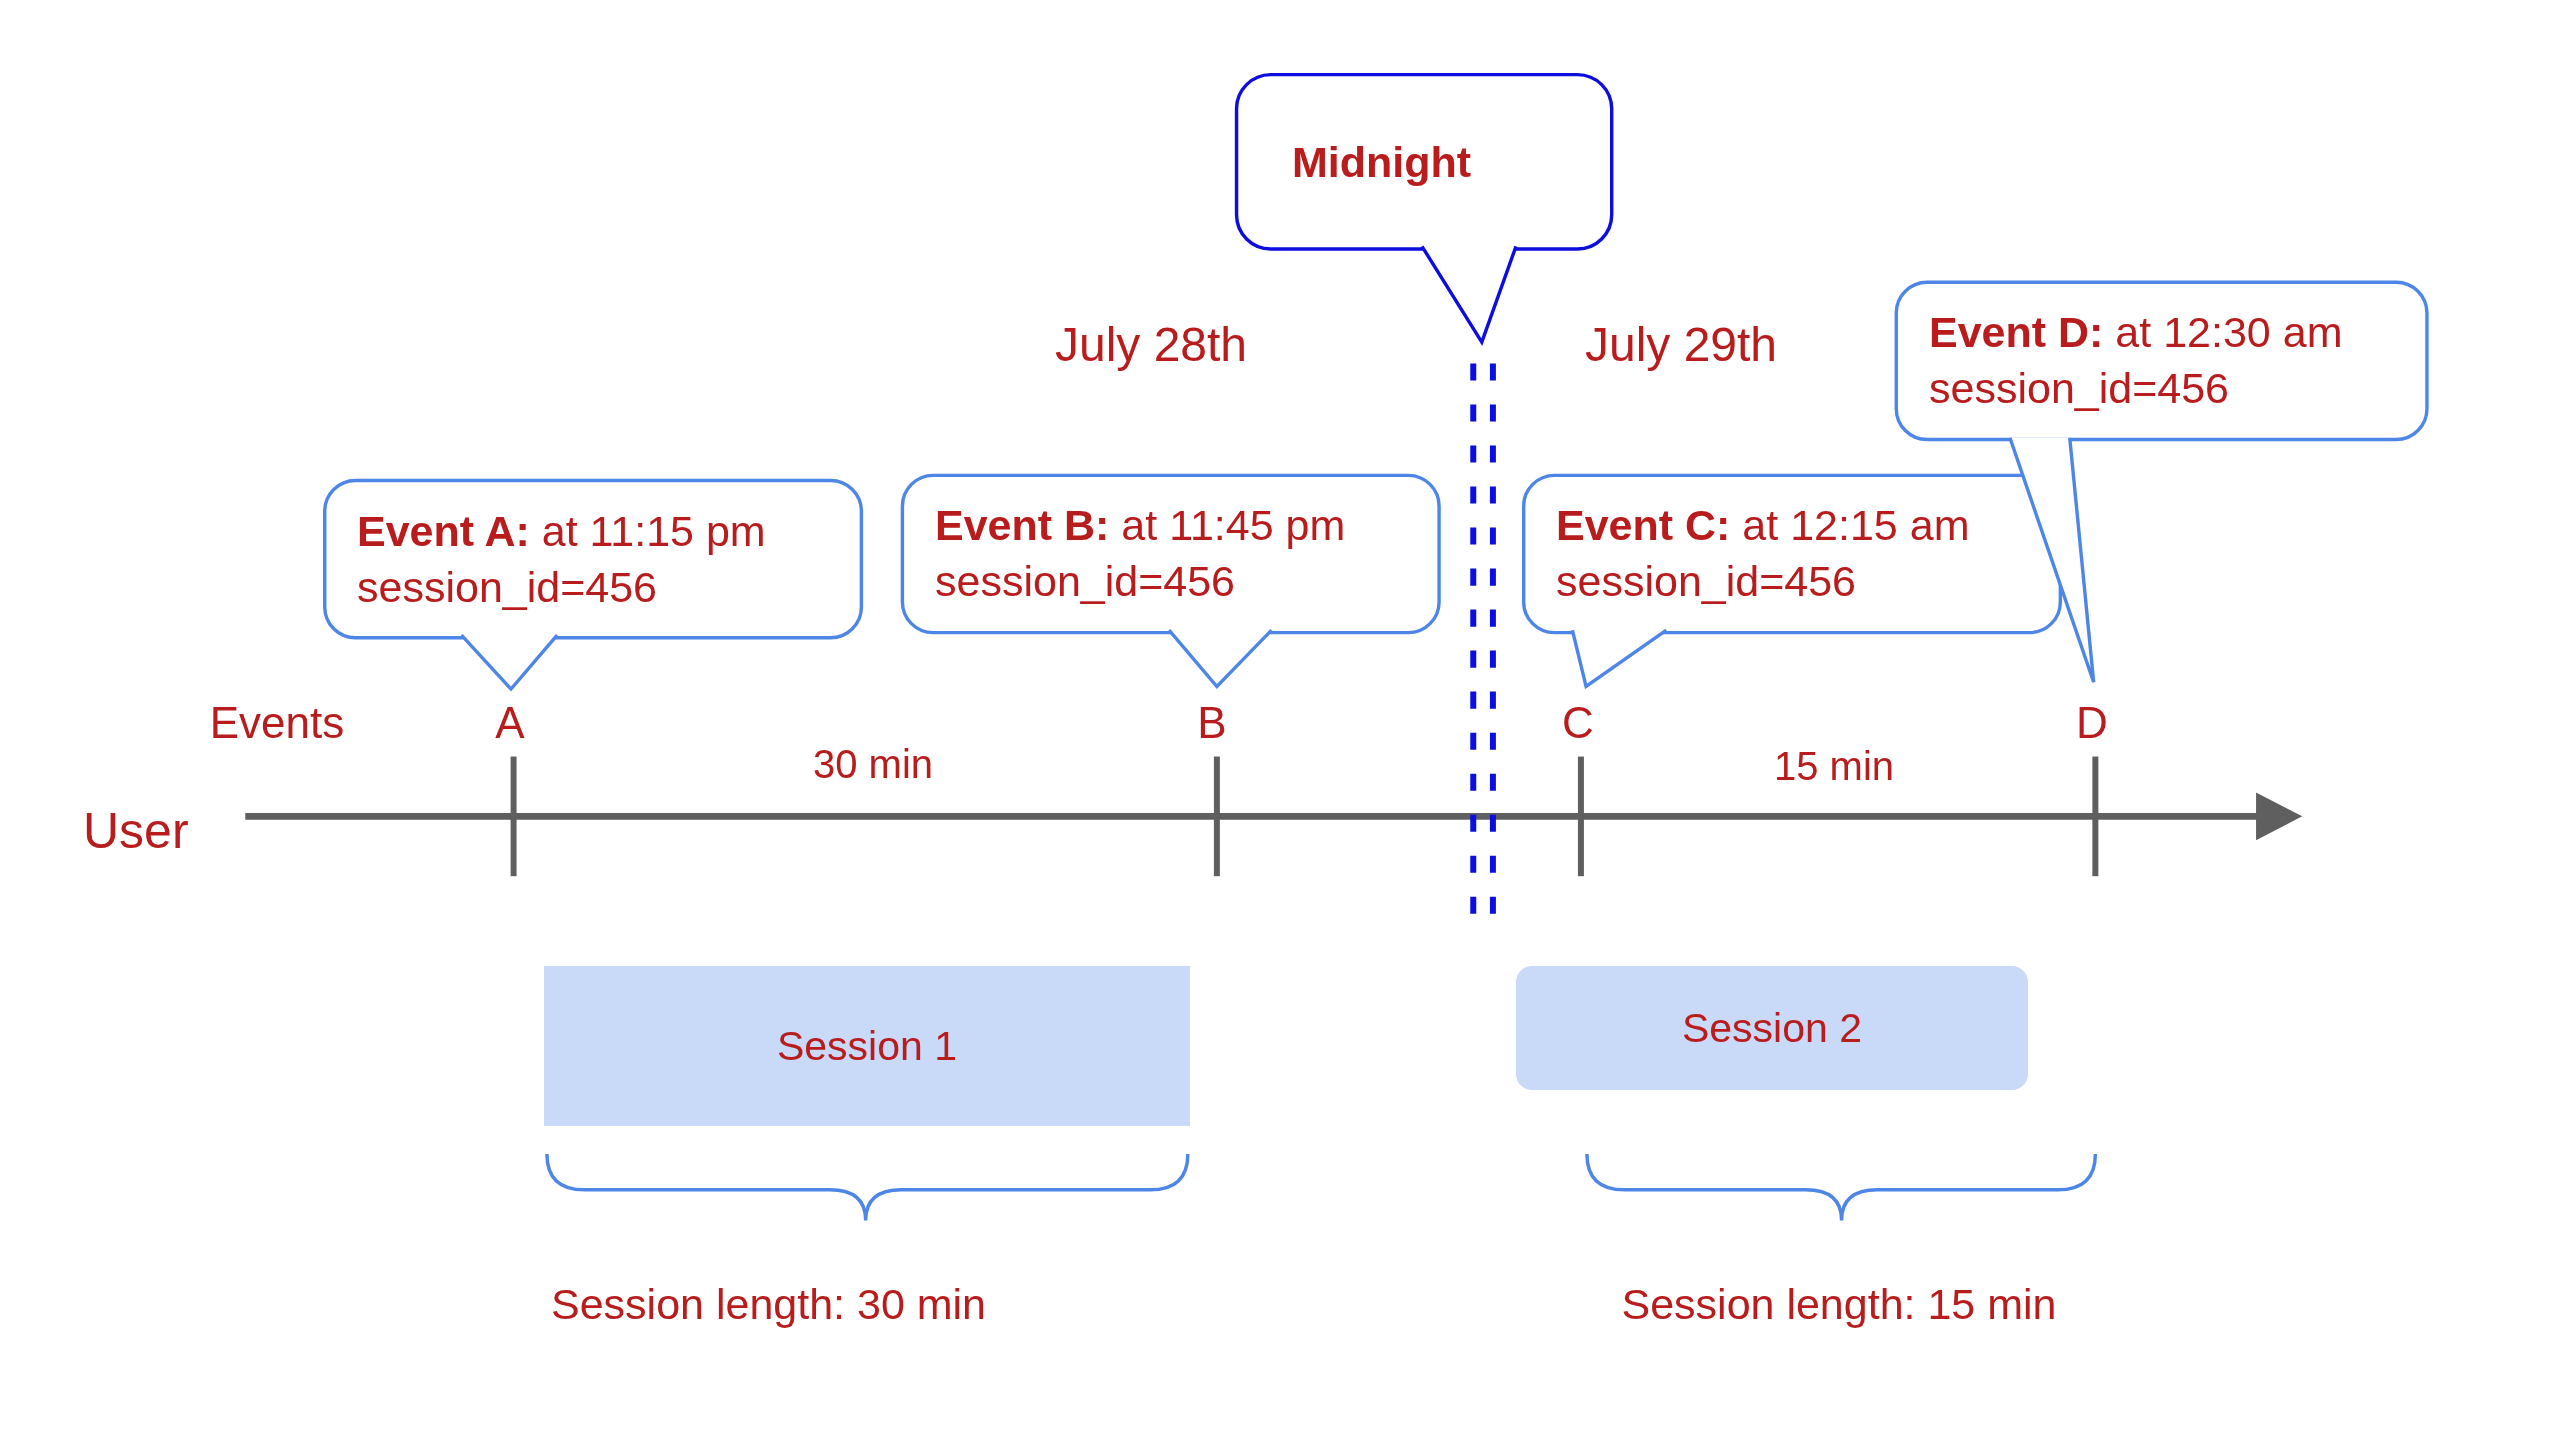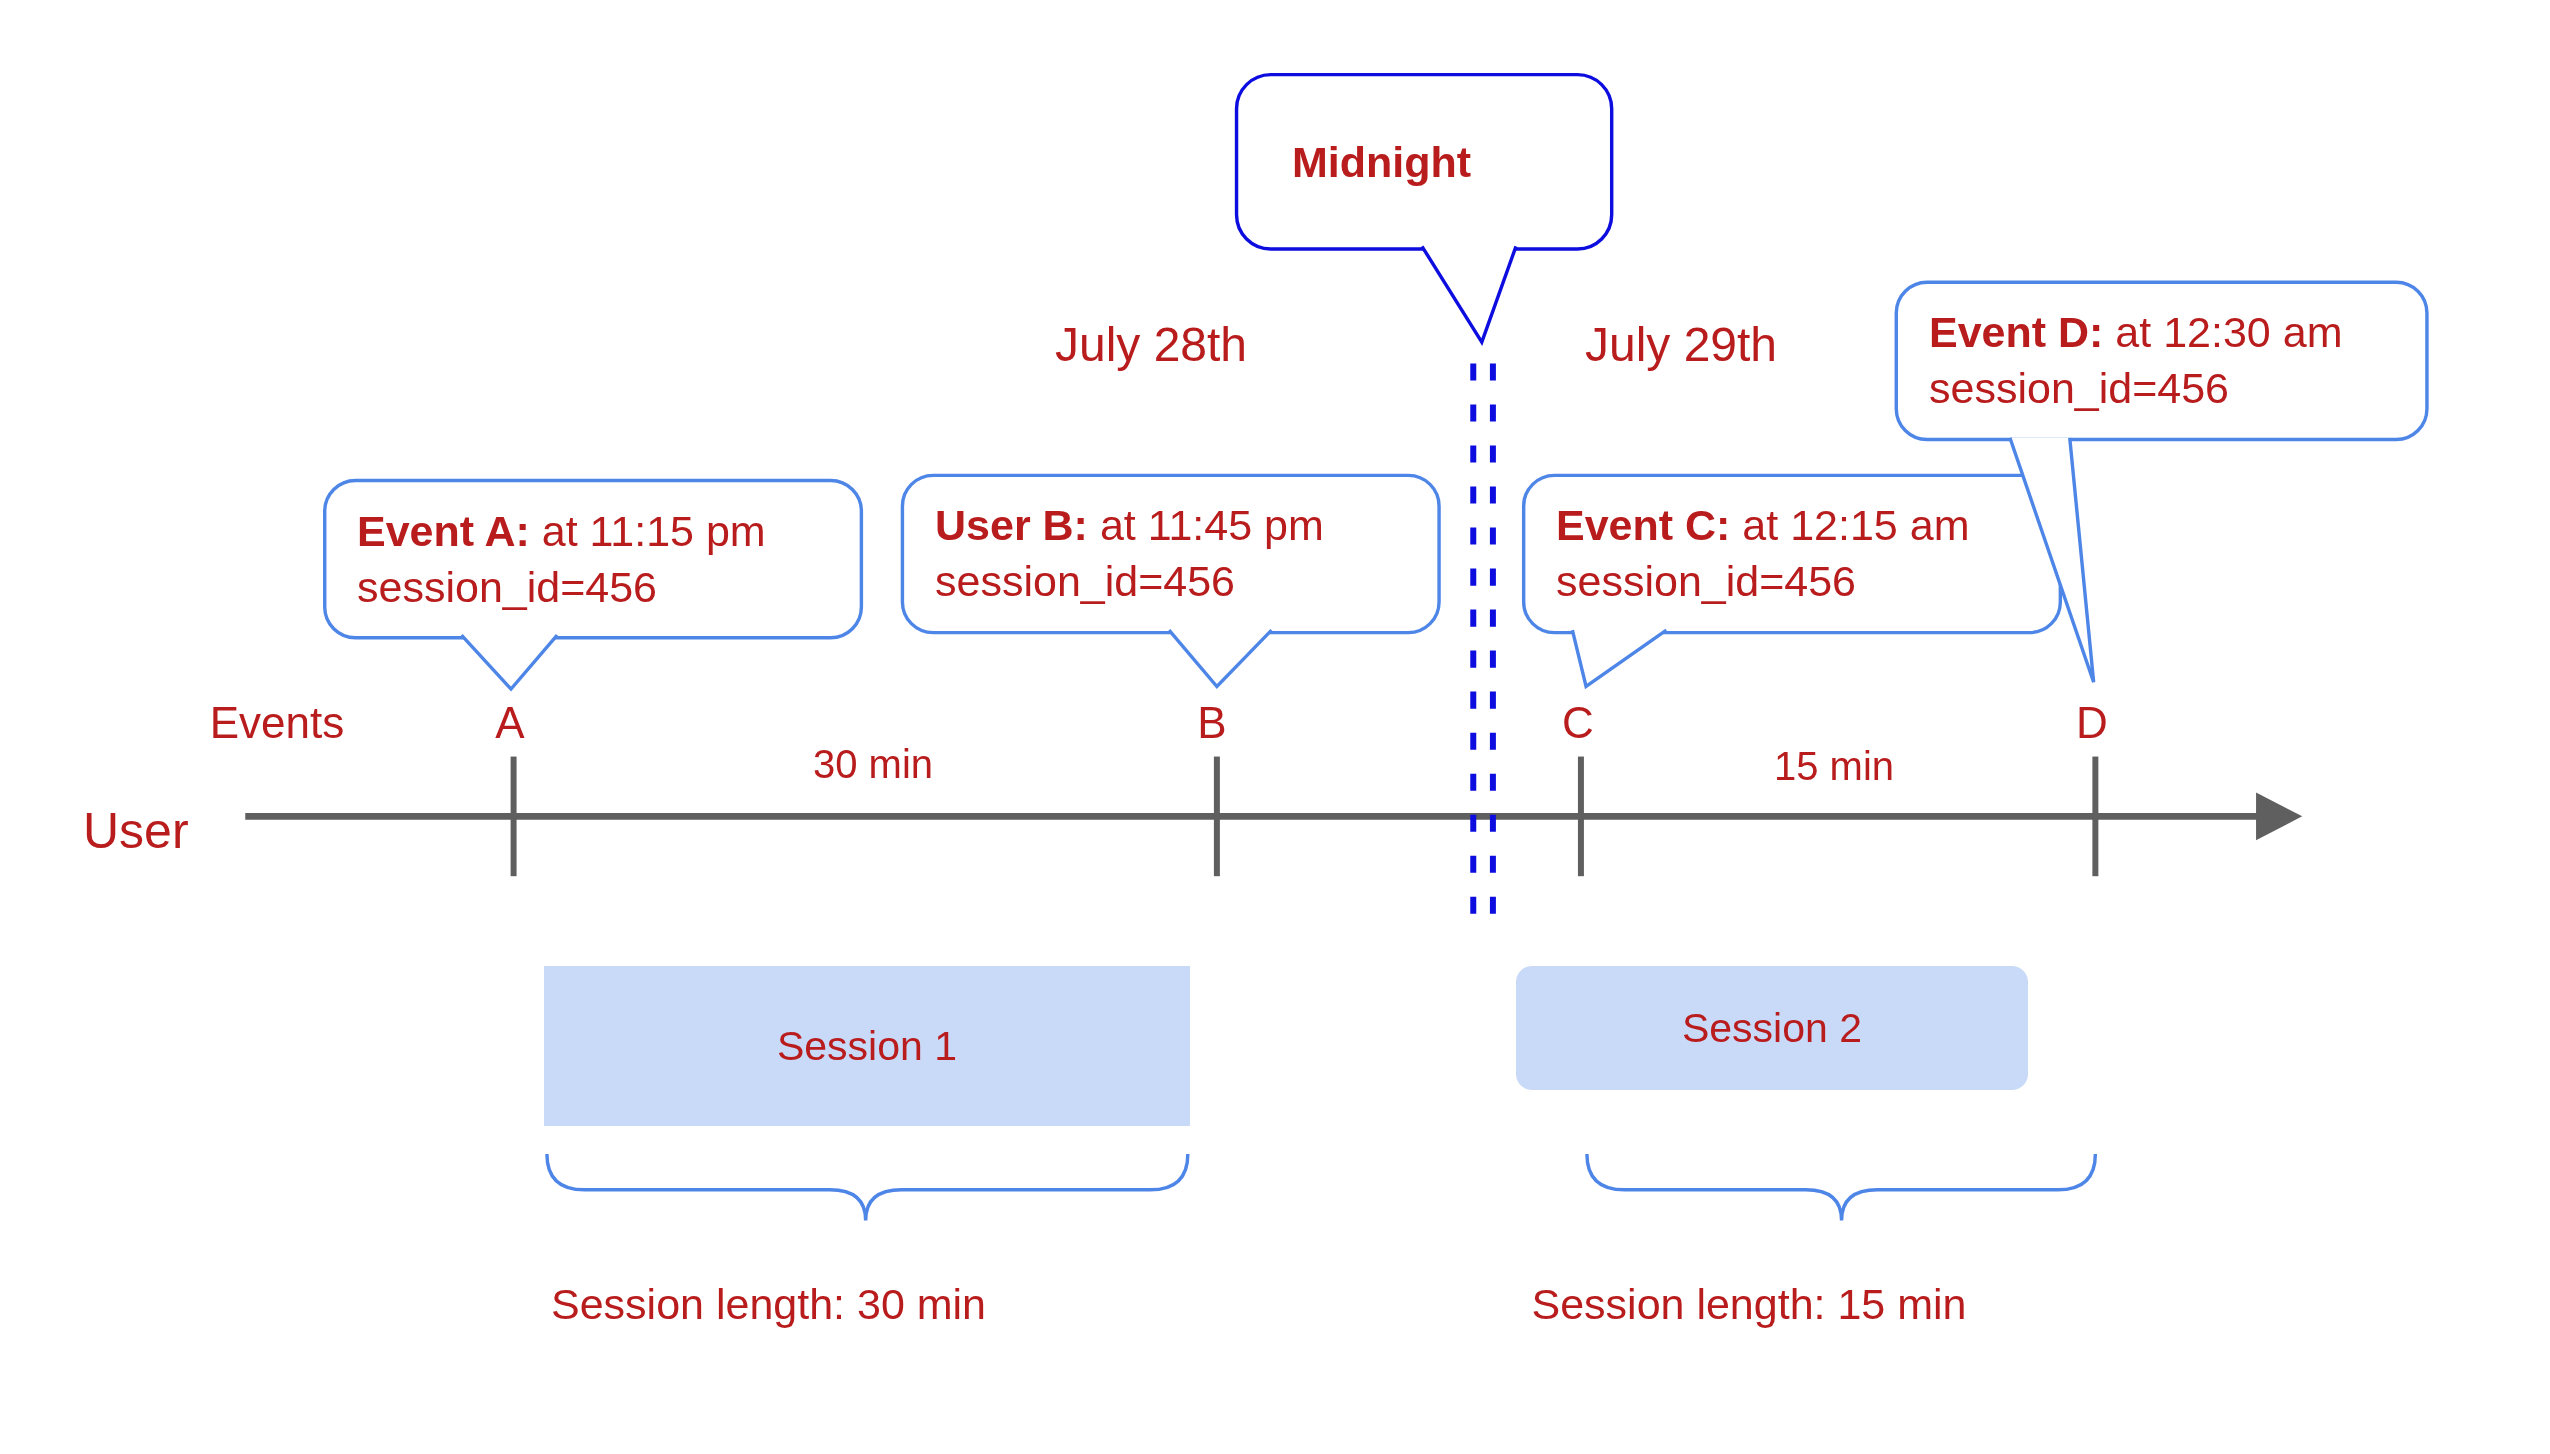--- a/index.html
+++ b/index.html
@@ -64,21 +64,21 @@
   <div class="txt midnight-label" style="left:1292px;top:138px;">Midnight</div>
 
   <div class="txt date-label ctr" style="left:1151px;top:319px;">July 28th</div>
   <div class="txt date-label ctr" style="left:1681px;top:319px;">July 29th</div>
 
   <div class="txt bubble-text" style="left:357px;top:503px;">
     <div><b>Event A:</b><span> at 11:15 pm</span></div>
     <div>session_id=456</div>
   </div>
   <div class="txt bubble-text" style="left:935px;top:497px;">
-    <div><b>User B:</b><span> at 11:45 pm</span></div>
+    <div><b>Event B:</b><span> at 11:45 pm</span></div>
     <div>session_id=456</div>
   </div>
   <div class="txt bubble-text" style="left:1556px;top:497px;">
     <div><b>Event C:</b><span> at 12:15 am</span></div>
     <div>session_id=456</div>
   </div>
   <div class="txt bubble-text" style="left:1929px;top:304px;">
     <div><b>Event D:</b><span> at 12:30 am</span></div>
     <div>session_id=456</div>
   </div>
@@ -95,16 +95,16 @@
   <div class="txt user-label" style="left:83px;top:805px;">User</div>
 
   <div class="session-box" style="left:544px;top:966px;width:646px;height:160px;">
     <span>Session 1</span>
   </div>
   <div class="session-box" style="left:1516px;top:966px;width:512px;height:124px;border-radius:16px;">
     <span>Session 2</span>
   </div>
 
   <div class="txt session-length" style="left:551px;top:1280px;">Session length: 30 min</div>
-  <div class="txt session-length ctr" style="left:1749px;top:1280px;">Session length: 15 min</div>
+  <div class="txt session-length ctr" style="left:1839px;top:1280px;">Session length: 15 min</div>
 
 </div>
 
 
 </body></html>

